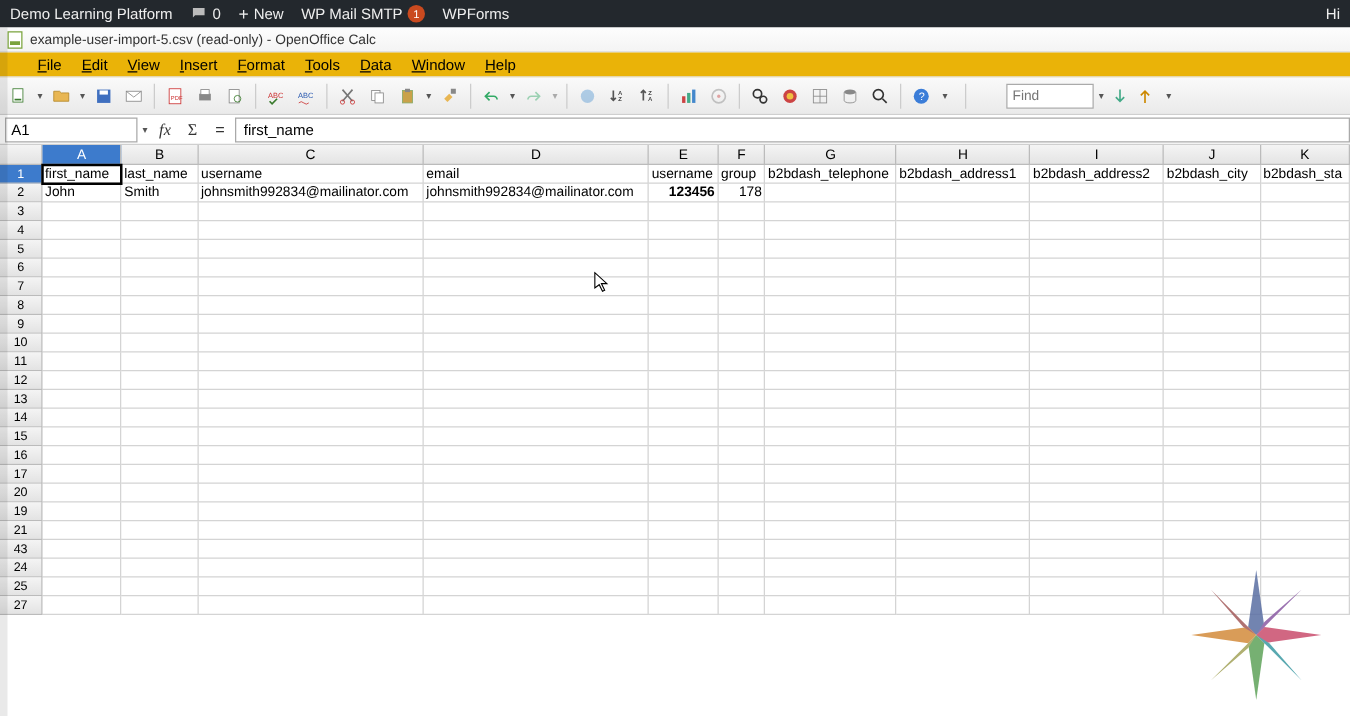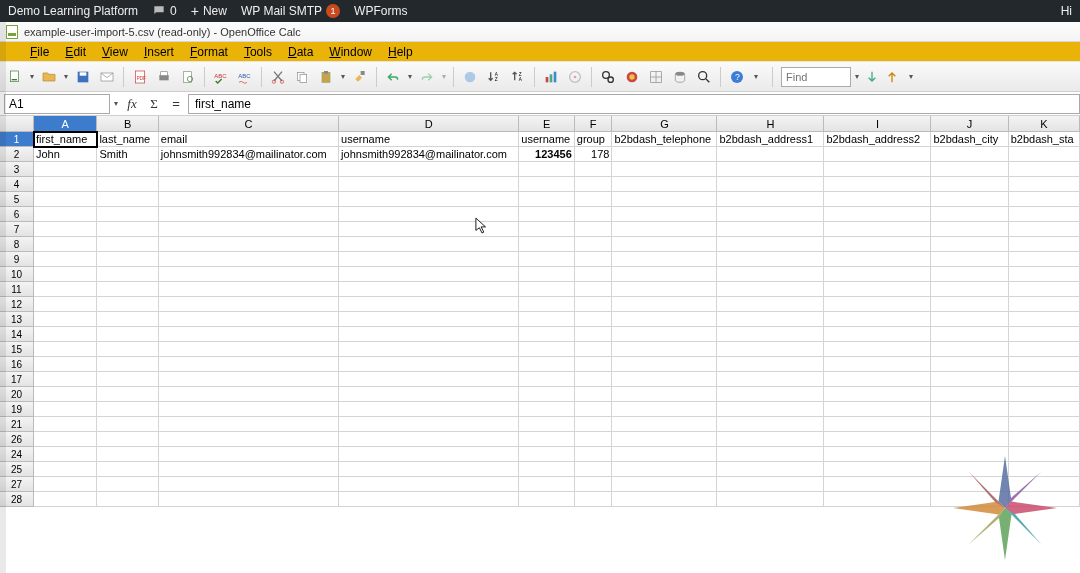--- a/index.html
+++ b/index.html
@@ -21,21 +21,21 @@
   .menubar .menu { padding: 2px 7px; cursor: default; }
   .menubar .menu span.u { text-decoration: underline; }
 
   
   .toolbar { height: 30px; background: linear-gradient(#fafafa,#eaeaea); border-bottom: 1px solid #cfcfcf; display: flex; align-items: center; padding: 0 4px; gap: 2px; }
   .tbtn { width: 22px; height: 22px; display: flex; align-items: center; justify-content: center; border: 1px solid transparent; border-radius: 2px; cursor: pointer; }
   .tbtn svg { width: 16px; height: 16px; }
   .tsep { width: 1px; height: 20px; background: #ccc; margin: 0 3px; }
   .tdrop { width: 8px; display:flex; align-items:center; justify-content:center; font-size:8px; color:#555; }
   .findbox { margin-left: 10px; display: flex; align-items: center; gap: 2px; }
-  .findbox input { width: 70px; height: 20px; font-size: 11px; border: 1px solid #aaa; padding: 0 4px; }
+  .findbox input { width: 70px; height: 20px; font-size: 11px; border: 1px solid #aaa; padding: 0 4px; margin-left: 24px; }
   .findbox .tbtn.small { width: 18px; height:18px; }
 
   
   .formulabar { height: 24px; display: flex; align-items: center; border-bottom: 1px solid #cfcfcf; background: #fff; padding-left: 4px; gap: 2px; }
   .cellref { width: 106px; height: 20px; border: 1px solid #a9a9a9; font-size: 12px; padding: 0 4px; display:flex; align-items:center; }
   .fbtn { width: 20px; height: 20px; display:flex; align-items:center; justify-content:center; font-size: 13px; color:#333; cursor:pointer; }
   .formula-input { flex: 1; height: 20px; border: 1px solid #a9a9a9; font-size: 12px; padding: 0 6px; display:flex; align-items:center; }
 
   
   .sheet { position: relative; }
@@ -323,22 +323,22 @@
       <div class="colh" style="width: 108px;">H</div>
       <div class="colh" style="width: 108px;">I</div>
       <div class="colh" style="width: 78px;">J</div>
       <div class="colh" style="width: 72px;">K</div>
     </div>
   <div id="rows">
       <div class="row">
         <div class="rownum selected">1</div>
         <div class="cell active" style="width: 64px;">first_name</div>
         <div class="cell" style="width: 62px;">last_name</div>
+        <div class="cell" style="width: 182px;">username</div>
         <div class="cell" style="width: 182px;">email</div>
-        <div class="cell" style="width: 182px;">username</div>
         <div class="cell" style="width: 56px;">username</div>
         <div class="cell" style="width: 38px;">group</div>
         <div class="cell" style="width: 106px;">b2bdash_telephone</div>
         <div class="cell" style="width: 108px;">b2bdash_address1</div>
         <div class="cell" style="width: 108px;">b2bdash_address2</div>
         <div class="cell" style="width: 78px;">b2bdash_city</div>
         <div class="cell" style="width: 72px;">b2bdash_sta</div>
       </div>
       <div class="row">
         <div class="rownum">2</div>
@@ -600,21 +600,21 @@
         <div class="cell" style="width: 182px;"></div>
         <div class="cell" style="width: 56px;"></div>
         <div class="cell" style="width: 38px;"></div>
         <div class="cell" style="width: 106px;"></div>
         <div class="cell" style="width: 108px;"></div>
         <div class="cell" style="width: 108px;"></div>
         <div class="cell" style="width: 78px;"></div>
         <div class="cell" style="width: 72px;"></div>
       </div>
       <div class="row">
-        <div class="rownum">26</div>
+        <div class="rownum">43</div>
         <div class="cell" style="width: 64px;"></div>
         <div class="cell" style="width: 62px;"></div>
         <div class="cell" style="width: 182px;"></div>
         <div class="cell" style="width: 182px;"></div>
         <div class="cell" style="width: 56px;"></div>
         <div class="cell" style="width: 38px;"></div>
         <div class="cell" style="width: 106px;"></div>
         <div class="cell" style="width: 108px;"></div>
         <div class="cell" style="width: 108px;"></div>
         <div class="cell" style="width: 78px;"></div>
@@ -643,34 +643,20 @@
         <div class="cell" style="width: 56px;"></div>
         <div class="cell" style="width: 38px;"></div>
         <div class="cell" style="width: 106px;"></div>
         <div class="cell" style="width: 108px;"></div>
         <div class="cell" style="width: 108px;"></div>
         <div class="cell" style="width: 78px;"></div>
         <div class="cell" style="width: 72px;"></div>
       </div>
       <div class="row">
         <div class="rownum">27</div>
-        <div class="cell" style="width: 64px;"></div>
-        <div class="cell" style="width: 62px;"></div>
-        <div class="cell" style="width: 182px;"></div>
-        <div class="cell" style="width: 182px;"></div>
-        <div class="cell" style="width: 56px;"></div>
-        <div class="cell" style="width: 38px;"></div>
-        <div class="cell" style="width: 106px;"></div>
-        <div class="cell" style="width: 108px;"></div>
-        <div class="cell" style="width: 108px;"></div>
-        <div class="cell" style="width: 78px;"></div>
-        <div class="cell" style="width: 72px;"></div>
-      </div>
-      <div class="row">
-        <div class="rownum">28</div>
         <div class="cell" style="width: 64px;"></div>
         <div class="cell" style="width: 62px;"></div>
         <div class="cell" style="width: 182px;"></div>
         <div class="cell" style="width: 182px;"></div>
         <div class="cell" style="width: 56px;"></div>
         <div class="cell" style="width: 38px;"></div>
         <div class="cell" style="width: 106px;"></div>
         <div class="cell" style="width: 108px;"></div>
         <div class="cell" style="width: 108px;"></div>
         <div class="cell" style="width: 78px;"></div>

